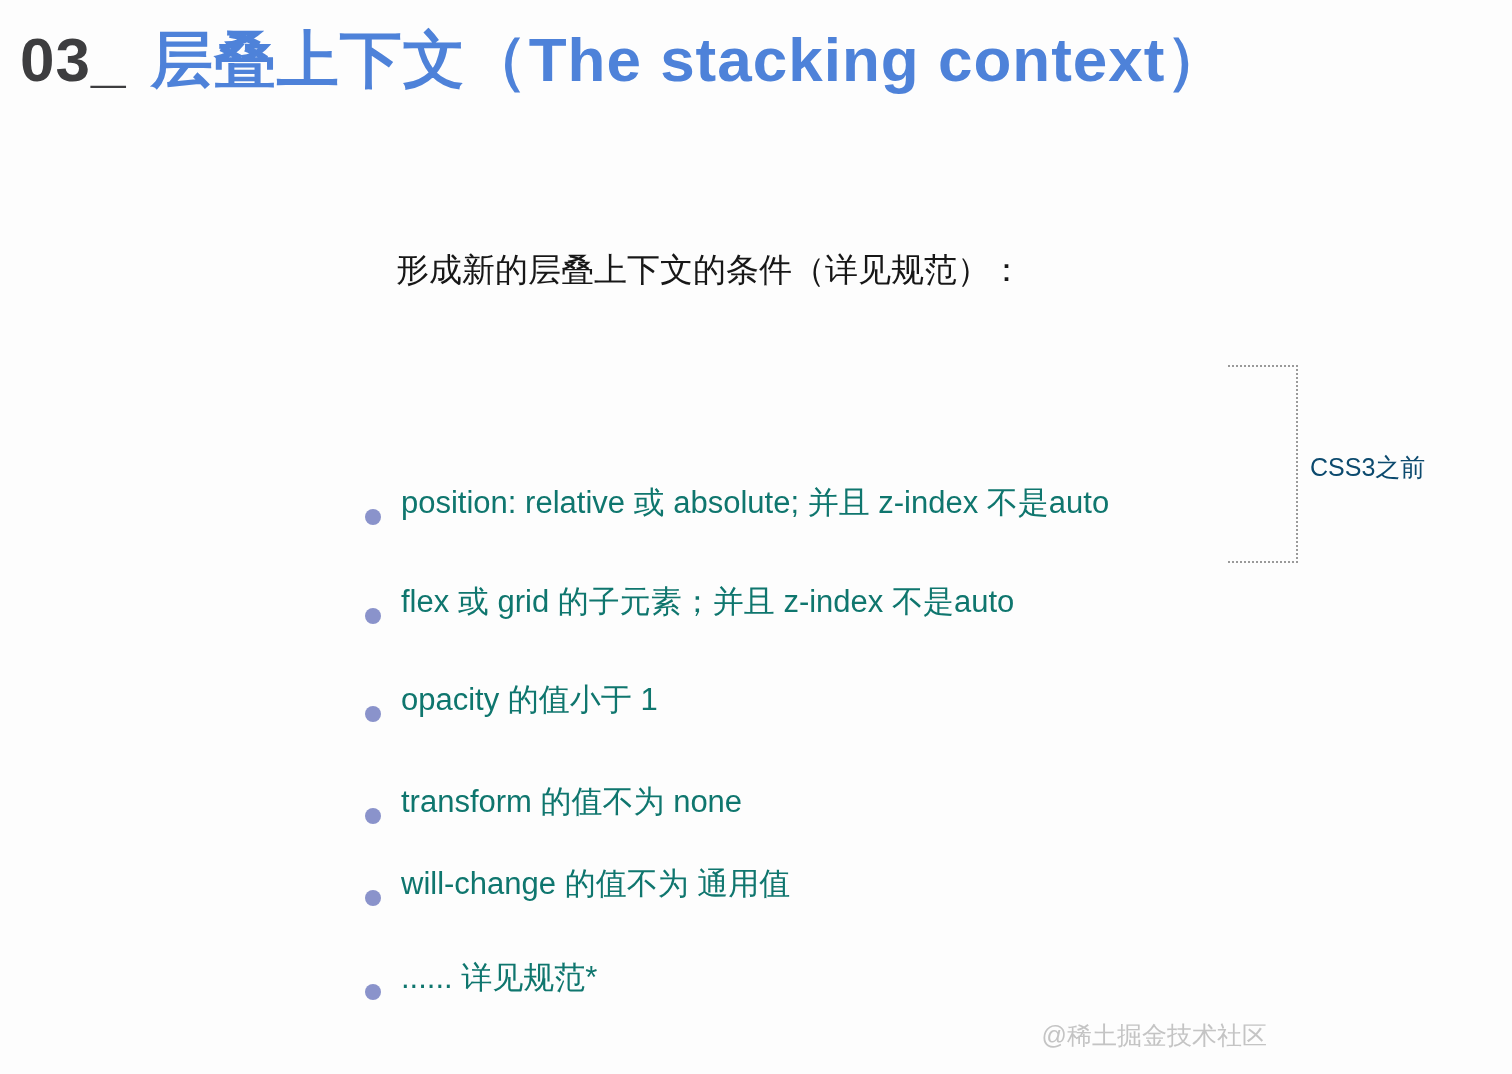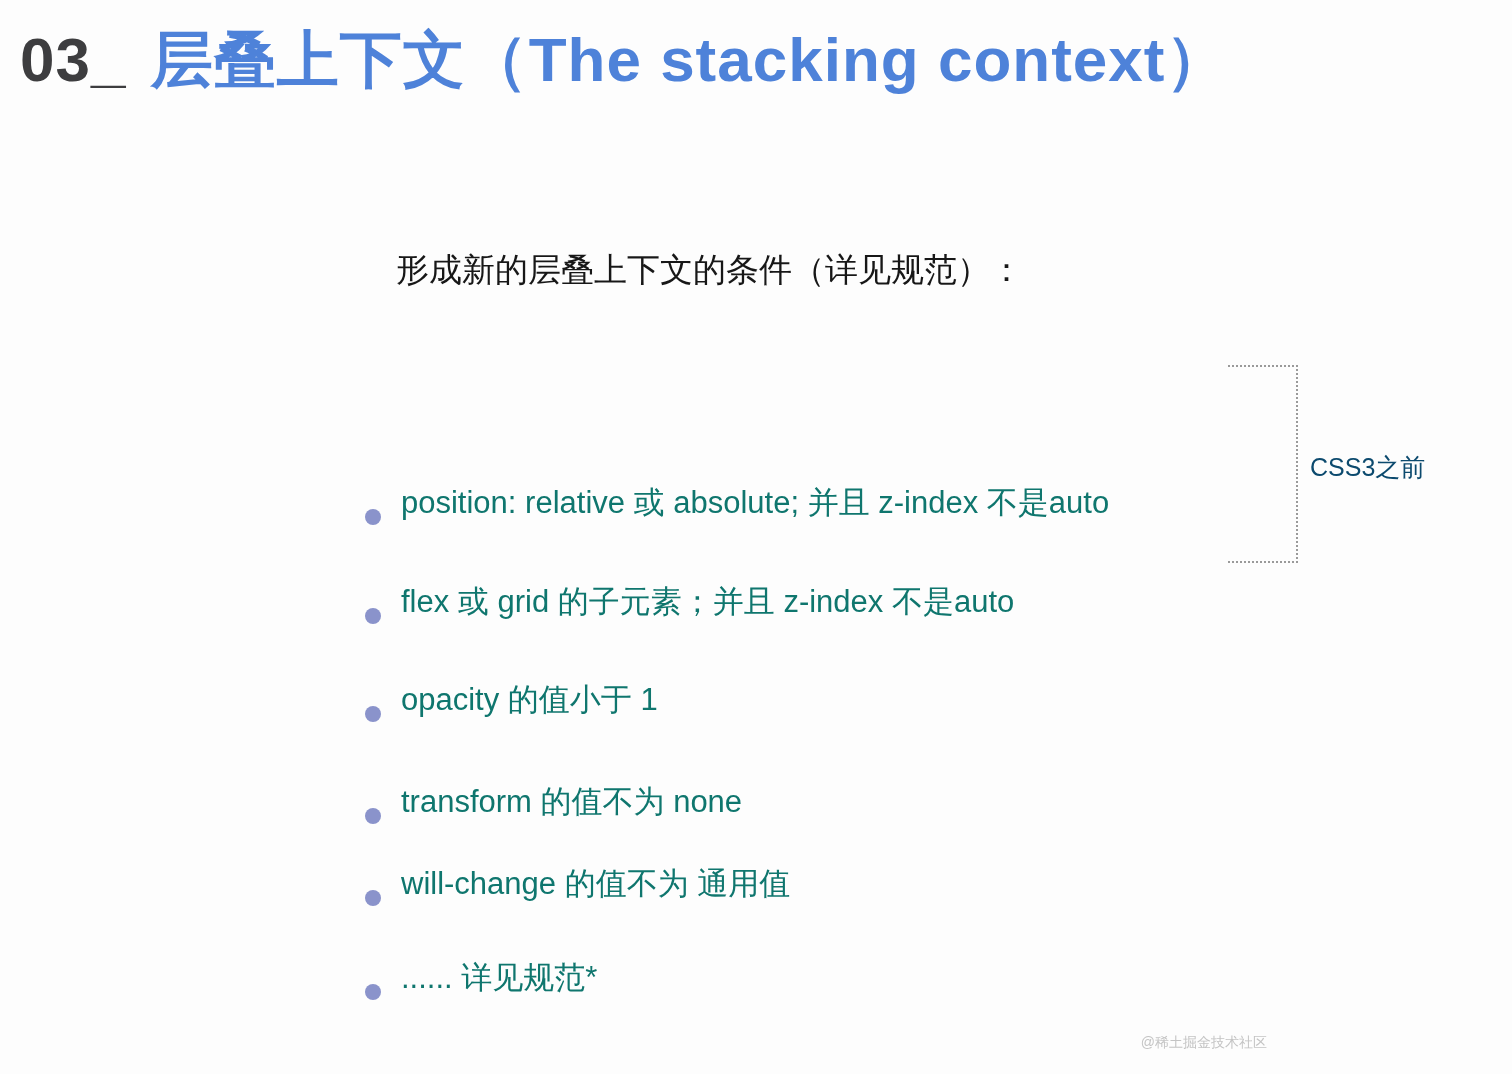--- a/index.html
+++ b/index.html
@@ -53,21 +53,21 @@
     border-left: none;
   }
   .bracket-label {
     position: absolute; left: 1310px; top: 451px;
     font-size: 25px; color: #0c4a6e; white-space: nowrap;
   }
 
   
   .watermark {
     position: absolute; right: 20px; bottom: 22px;
-    font-size: 14px; color: #c4c4c4; white-space: nowrap;
+    font-size: 25px; color: #c4c4c4; white-space: nowrap;
   }
 </style>
 </head>
 <body>
 
 <div class="slide">
 
   <h1 class="title">
     <span class="title-number">03_</span>
     <span class="title-text">层叠上下文（The stacking context）</span>

